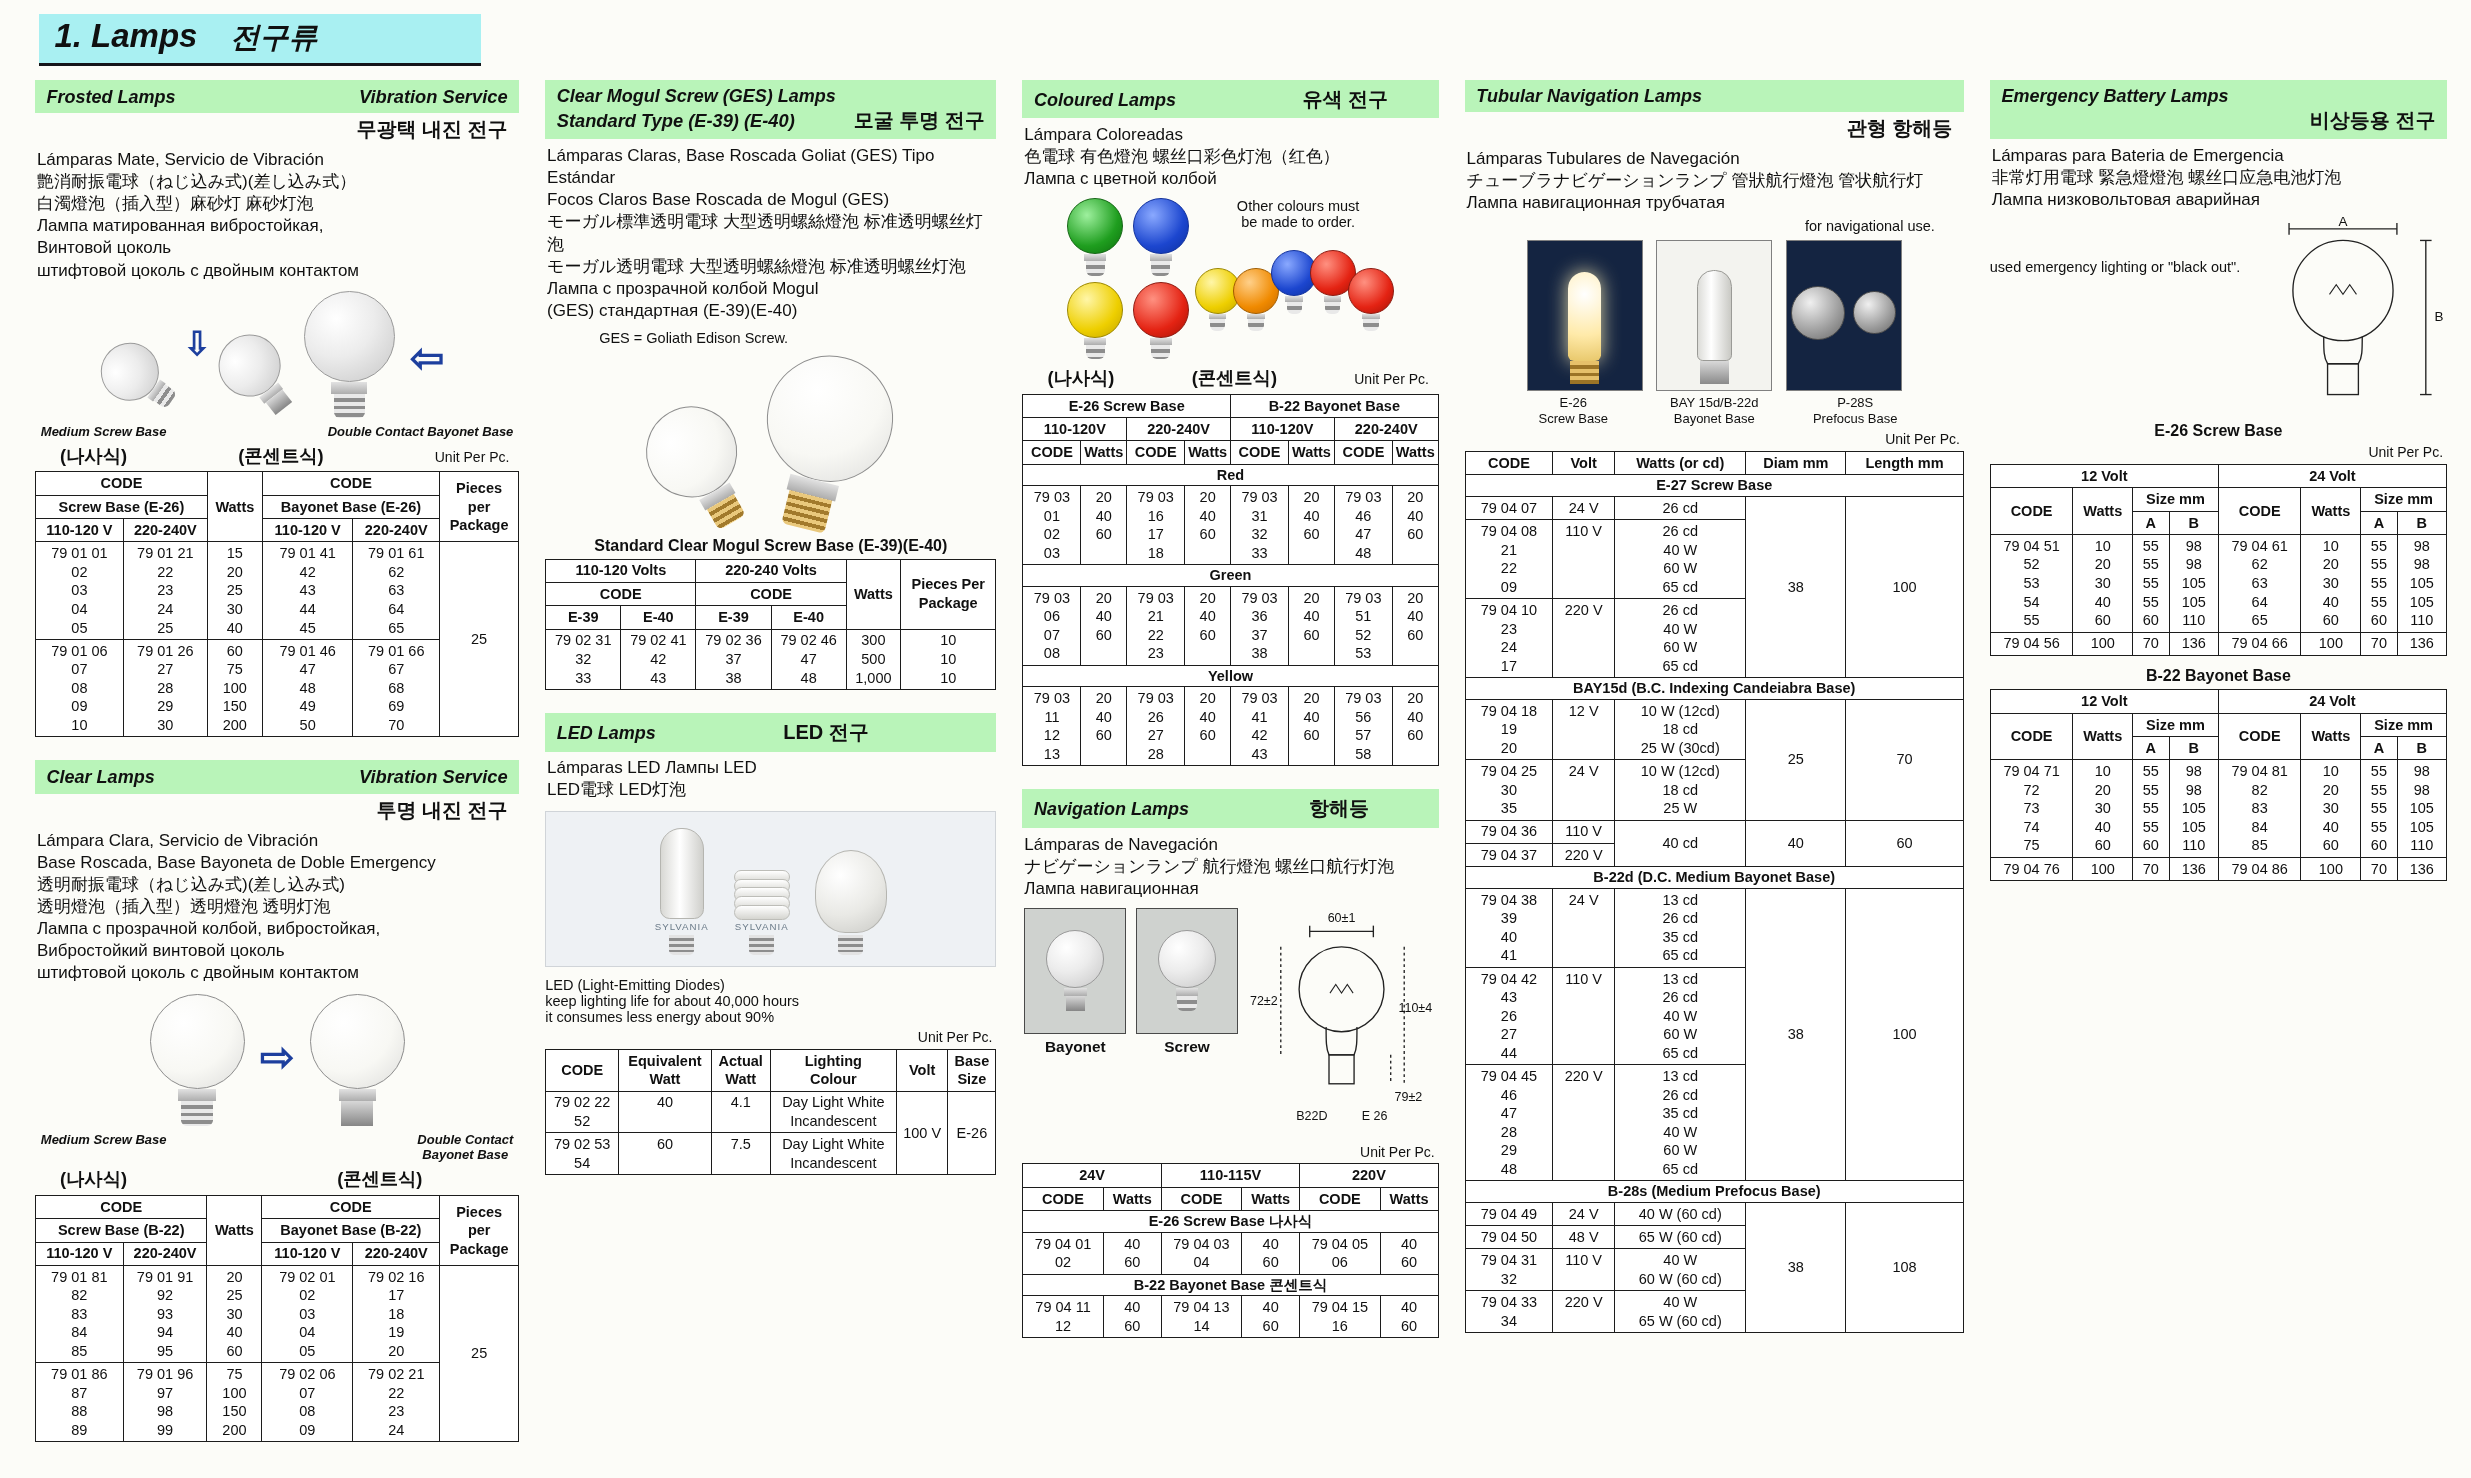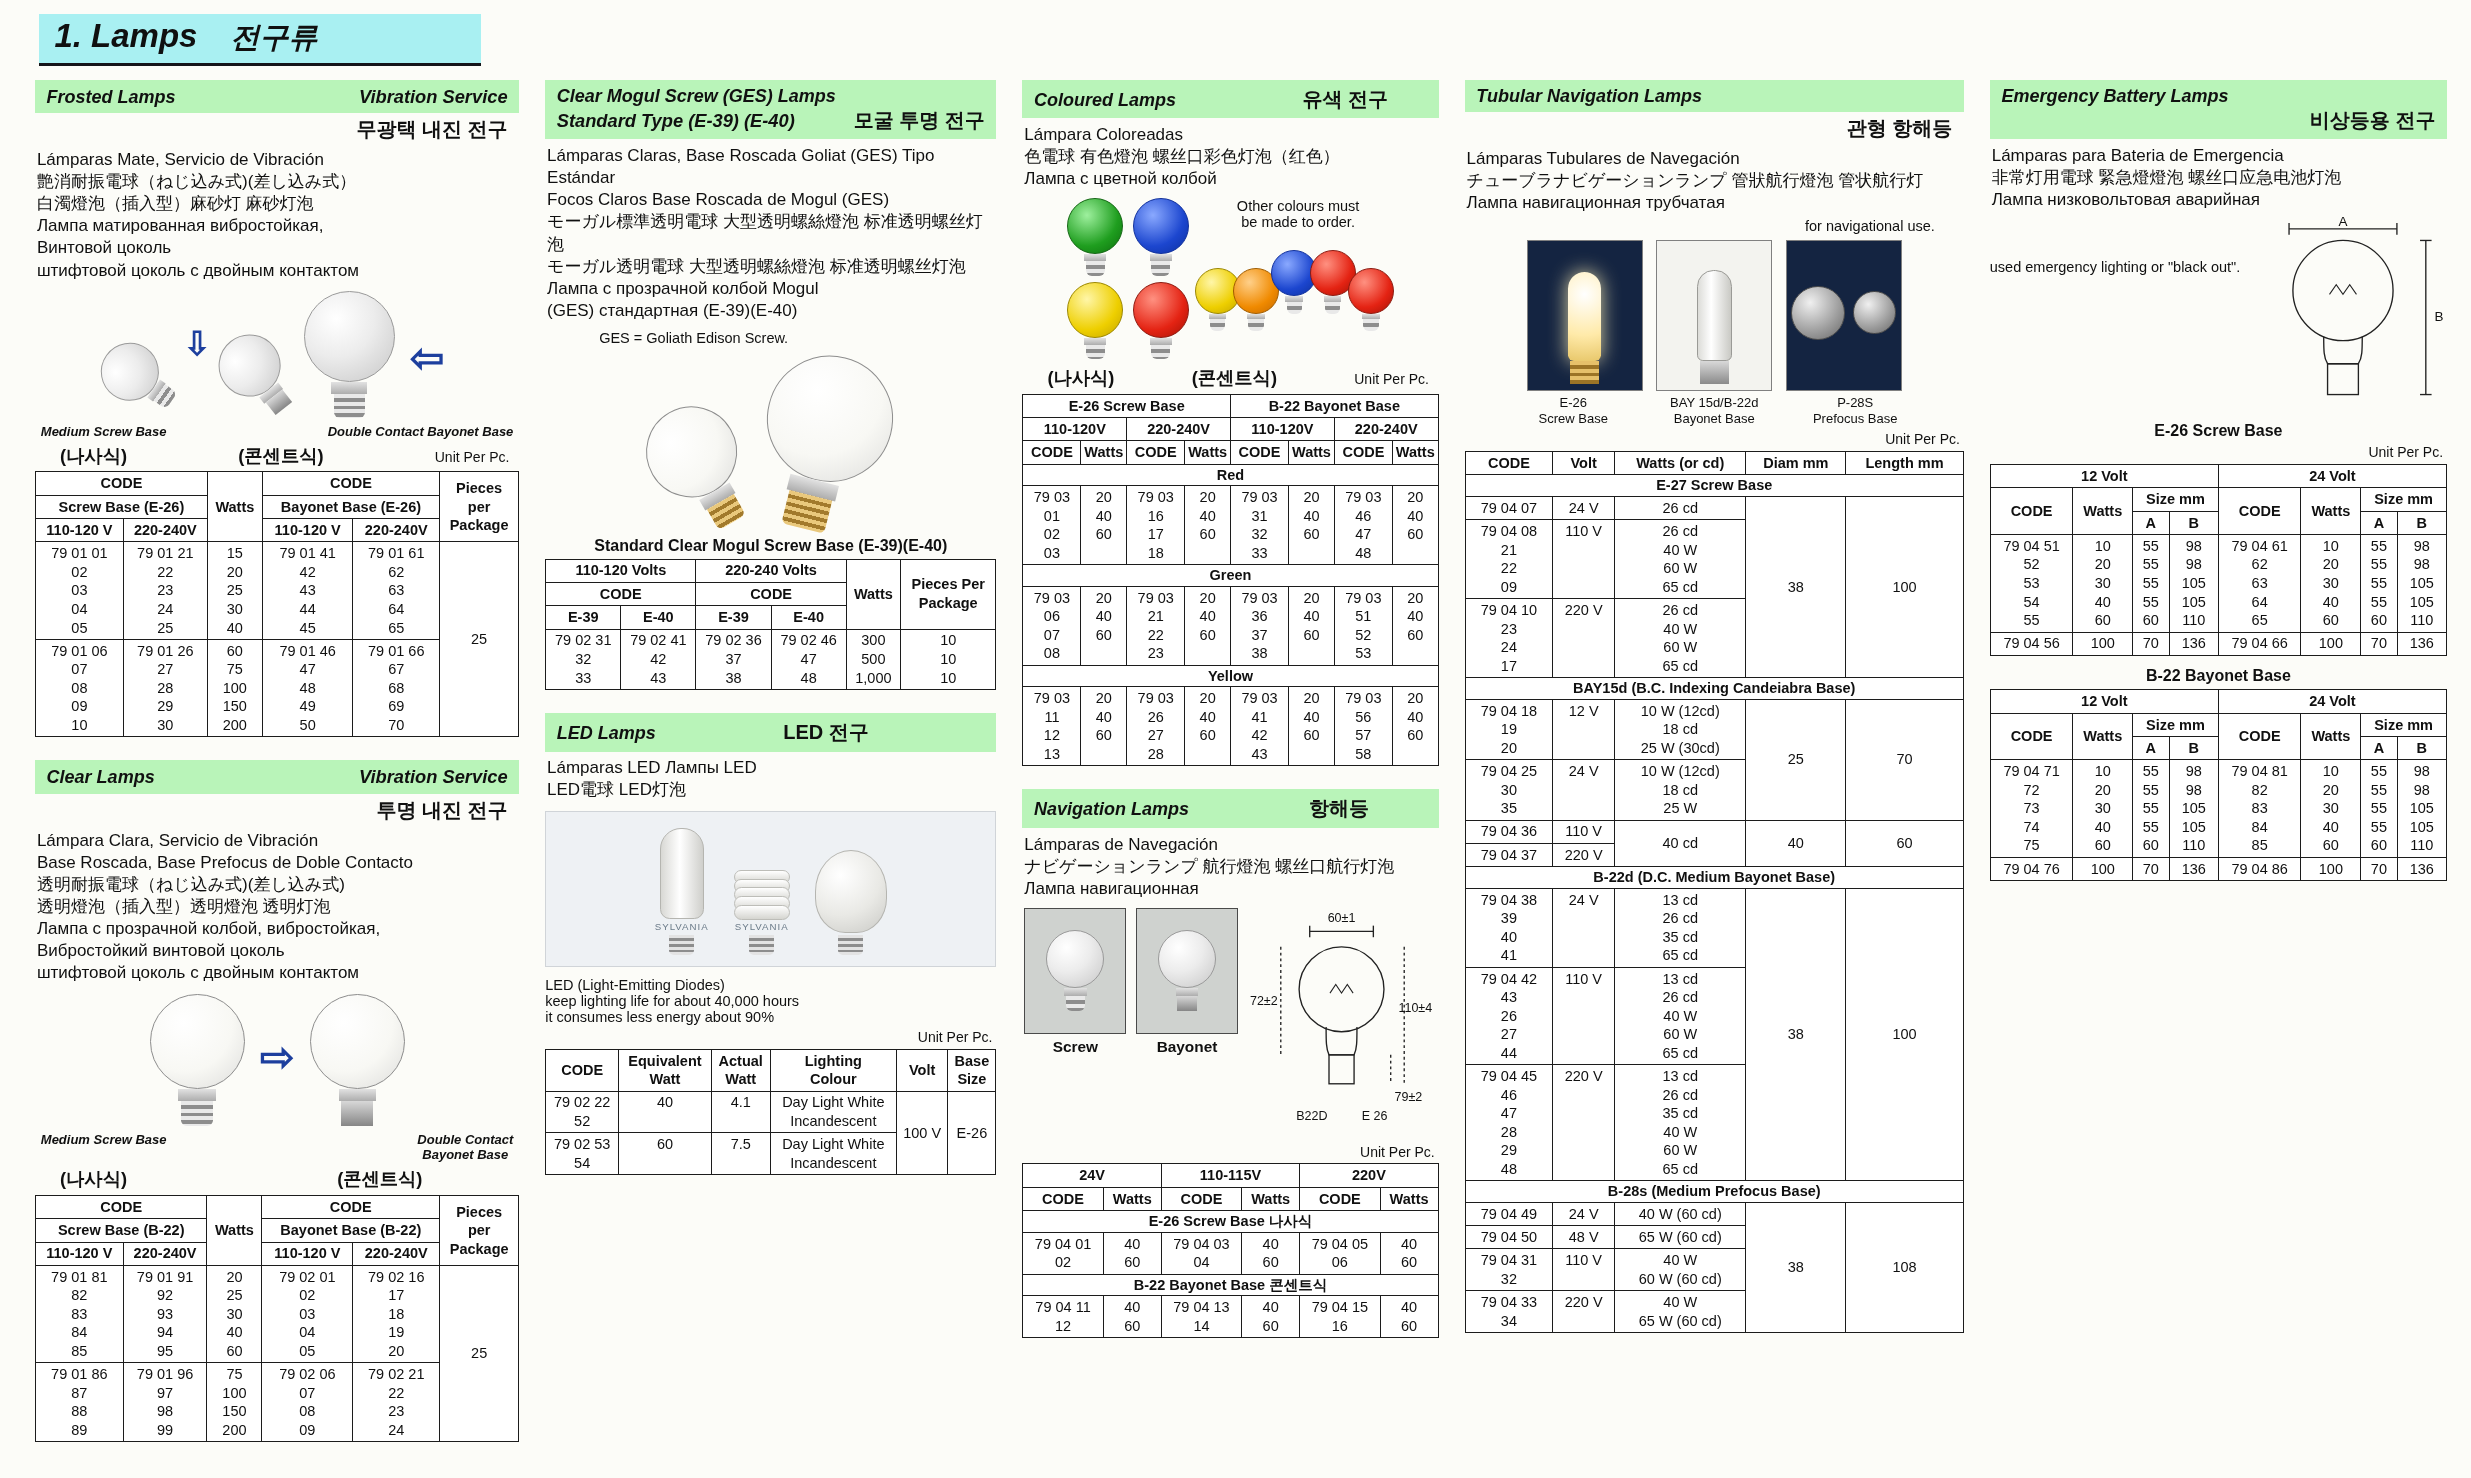--- a/index.html
+++ b/index.html
@@ -220,21 +220,21 @@
 
     <section>
       <div class="ghead">
         <div class="row">
           <span class="en">Clear Lamps</span>
           <span class="note-i">Vibration Service</span>
         </div>
       </div>
       <div class="kr-below">투명 내진 전구</div>
       <div class="desc">Lámpara Clara, Servicio de Vibración
-Base Roscada, Base Prefocus de Doble Contacto
+Base Roscada, Base Bayoneta de Doble Emergency
 透明耐振電球（ねじ込み式)(差し込み式)
 透明燈泡（插入型）透明燈泡 透明灯泡
 Лампа с прозрачной колбой, вибростойкая,
 Вибростойкий винтовой цоколь
 штифтовой цоколь с двойным контактом</div>
       <div class="art">
         <span class="bulb clear" style="--d:93px">
             <span class="globe"></span>
             <span class="neck"></span>
             <span class="bbase"></span>
@@ -674,37 +674,37 @@
           <span class="en">Navigation Lamps</span>
           <span class="krh" style="margin-right:58px">항해등</span>
         </div>
       </div>
       <div class="desc">Lámparas de Navegación
 ナビゲーションランプ  航行燈泡  螺丝口航行灯泡
 Лампа навигационная</div>
       <div class="nav-art">
         <div>
           <div class="nav-photo">
+            <span class="bulb bay" style="--d:56px">
+                <span class="globe"></span>
+                <span class="neck"></span>
+                <span class="bbase"></span>
+              </span>
+          </div>
+          <div class="nav-photo-label">Bayonet</div>
+        </div>
+        <div>
+          <div class="nav-photo">
             <span class="bulb" style="--d:56px">
                 <span class="globe"></span>
                 <span class="neck"></span>
                 <span class="bbase"></span>
               </span>
           </div>
           <div class="nav-photo-label">Screw</div>
-        </div>
-        <div>
-          <div class="nav-photo">
-            <span class="bulb bay" style="--d:56px">
-                <span class="globe"></span>
-                <span class="neck"></span>
-                <span class="bbase"></span>
-              </span>
-          </div>
-          <div class="nav-photo-label">Bayonet</div>
         </div>
         <svg class="nav-diagram" width="189" height="232" viewBox="0 0 196 240">
           <g stroke="#222" fill="none" stroke-width="1.4">
             <line x1="64" y1="24" x2="130" y2="24"></line>
               <line x1="64" y1="18" x2="64" y2="30"></line>
               <line x1="130" y1="18" x2="130" y2="30"></line>
             <circle cx="97" cy="84" r="44"></circle>
             <path d="M81 123 C81 138 81 146 84 152 L110 152 C113 146 113 138 113 123"></path>
             <rect x="84" y="152" width="26" height="30"></rect>
             <path d="M85 88 l6 -9 6 9 6 -9 6 9" stroke-width="1.1"></path>

